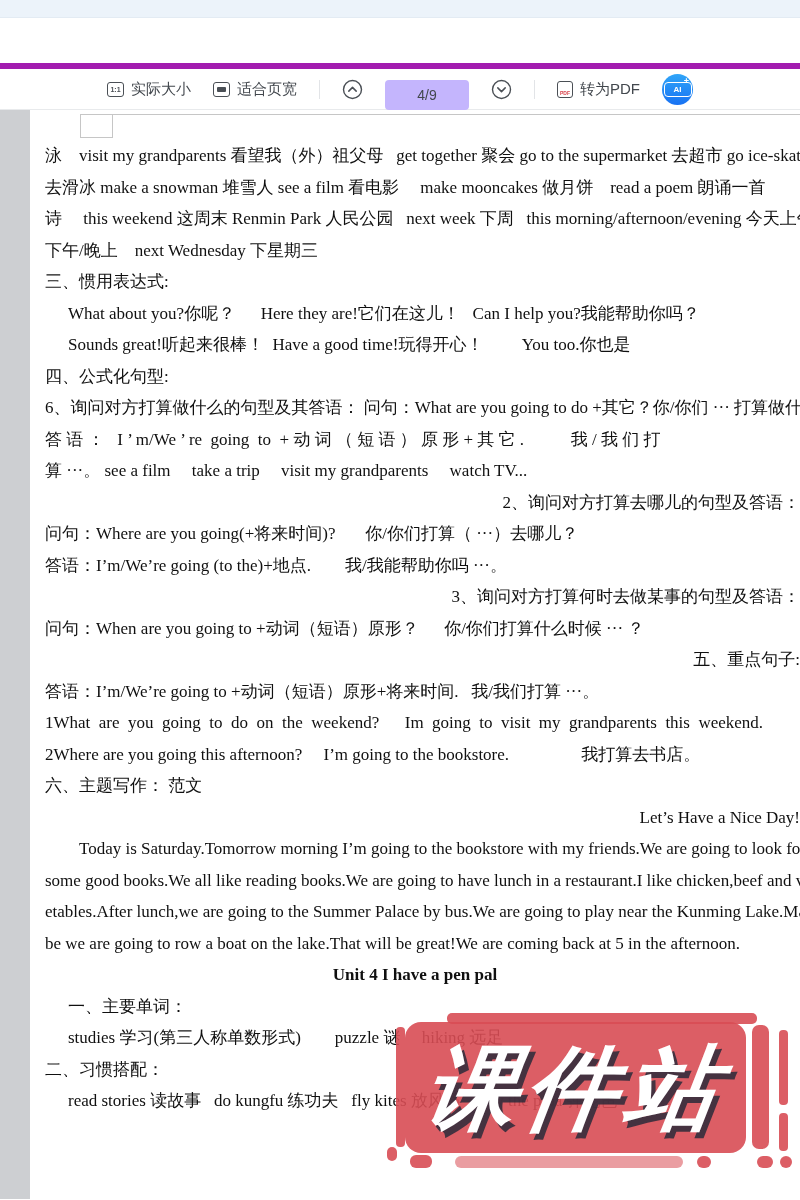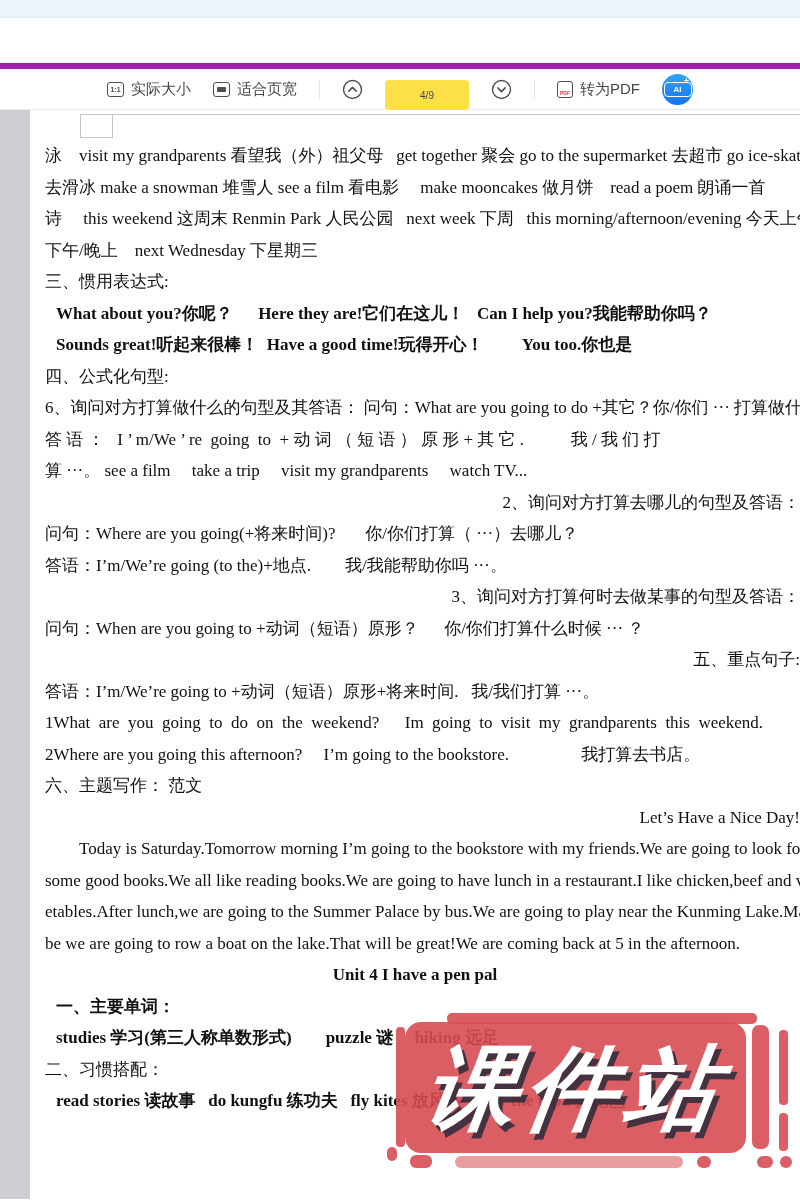--- a/index.html
+++ b/index.html
@@ -16,23 +16,23 @@
             color:#42474d; font-size:15px; cursor:pointer; font-family:inherit; }
   .tb-divider { width:1px; height:19px; background:#e2e4e7; }
 
   .ic-11 { width:17px; height:15px; border:1.4px solid #4a4f55; border-radius:3px;
            display:flex; align-items:center; justify-content:center;
            font-size:7px; font-weight:bold; color:#4a4f55; letter-spacing:0; }
   .ic-fit { width:17px; height:15px; border:1.4px solid #4a4f55; border-radius:3px;
             display:flex; align-items:center; justify-content:center; }
   .ic-fit span { display:block; width:9px; height:5px; background:#4a4f55; border-radius:1px; }
   .ic-circle { width:21px; height:21px; display:block; }
-  .page-box { width:84px; height:30px; background:#fde047; border-radius:4px;
+  .page-box { width:84px; height:30px; background:#c4b5fd; border-radius:4px;
               display:flex; align-items:center; justify-content:center;
-              font-size:10px; color:#42474d; cursor:text;margin-top:12px; }
+              font-size:14px; color:#42474d; cursor:text;margin-top:12px; }
   .ic-pdf { width:16px; height:17px; border:1.3px solid #4a4f55; border-radius:3px;
             position:relative; display:flex; align-items:flex-end; justify-content:center; }
   .ic-pdf i { font-style:normal; font-size:5px; font-weight:bold; color:#d8434b;
               line-height:8px; }
   .ai-btn { width:31px; height:31px; border-radius:50%; border:none; cursor:pointer;
             background:linear-gradient(180deg,#30a5f8,#1872f3); position:relative;
             display:flex; align-items:center; justify-content:center; }
   .ai-box { width:28px; height:15px; border:1.5px solid #fff; border-radius:4px;
             display:flex; align-items:center; justify-content:center;
             color:#fff; font-size:8px; font-weight:bold; }
@@ -46,21 +46,21 @@
   .remnant-hline { position:absolute; left:50px; top:4px; width:731px; height:1px;
                    background:#c6c6c6; }
   .remnant-box { position:absolute; left:50px; top:4px; width:33px; height:24px;
                  border:1px solid #c6c6c6; border-top:none; }
 
   .page { position:absolute; left:30px; top:0; width:770px; height:100%;
           background:#fff; padding-top:30px; }
   .line { height:31.5px; line-height:31.5px; white-space:pre; overflow:hidden;
           font-family:"Liberation Serif", serif; font-size:17px; color:#101010;
           padding-left:15px; }
-  .i1 { padding-left:26px;font-weight:bold; }
+  .i1 { padding-left:38px; }
   .i2 { padding-left:49px;text-align:right; }
   .ind { text-indent:34px; }
   .center { text-align:center; padding-left:0; font-weight:bold; }
 
   
   .stamp { position:absolute; left:0; top:0; width:100%; height:100%;
            pointer-events:none; }
   .stamp-main { position:absolute; left:405px; top:912px; width:341px; height:131px;
                 border-radius:16px; background:rgba(216,77,84,0.9);
                 display:flex; align-items:center; justify-content:center; }

